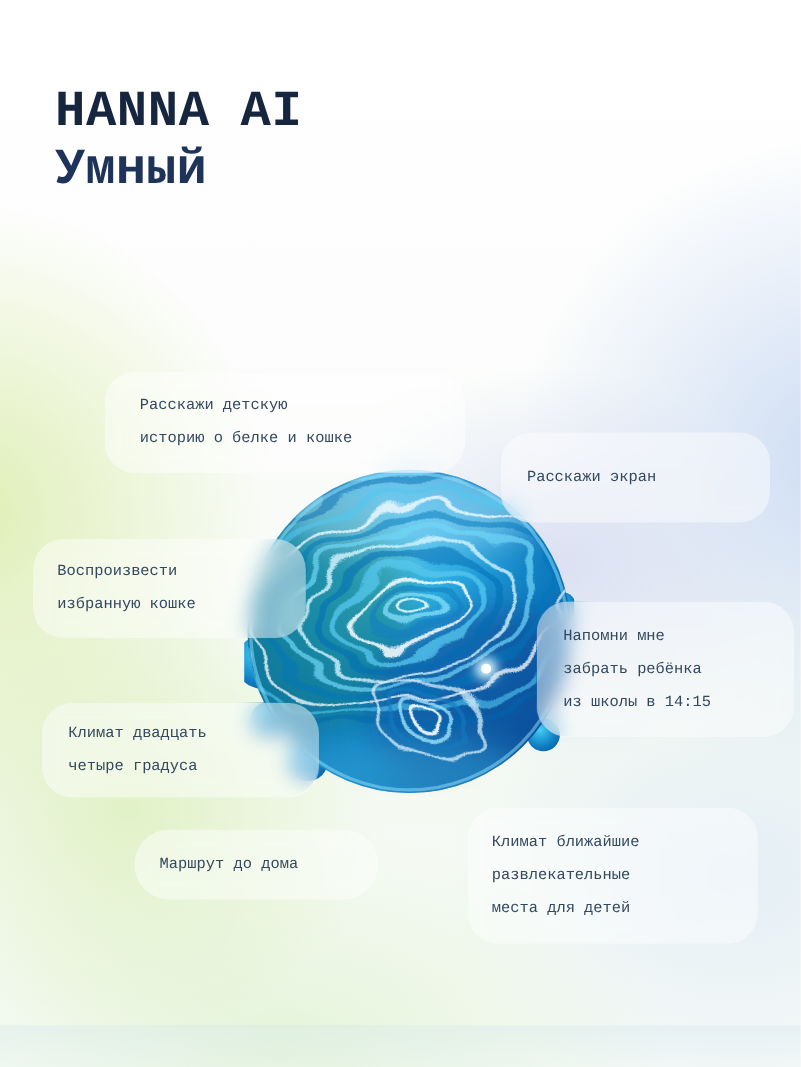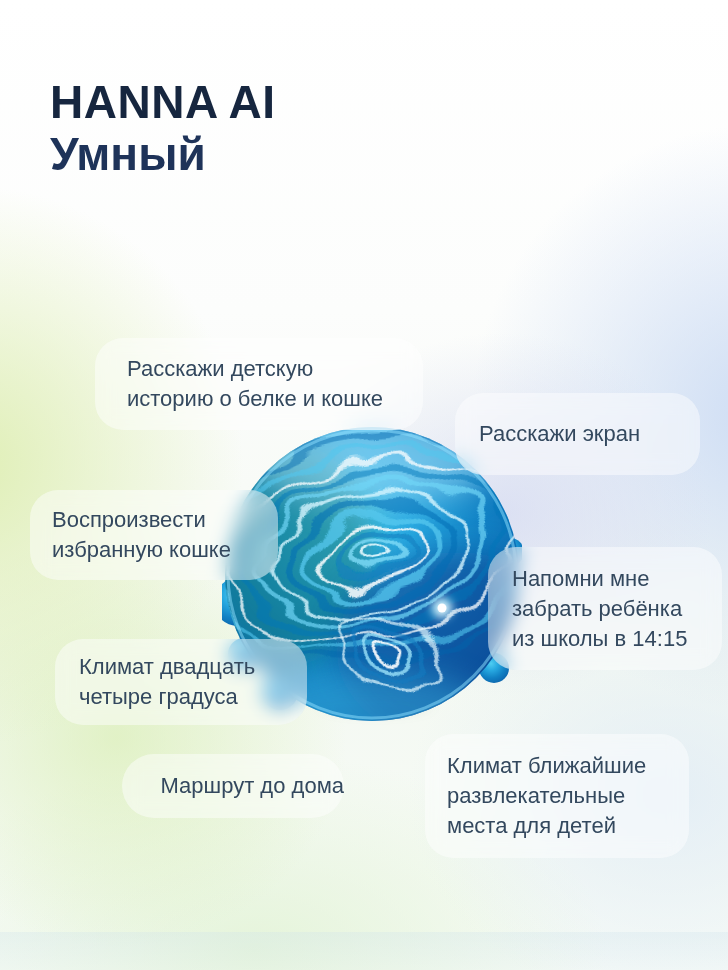--- a/index.html
+++ b/index.html
@@ -1,20 +1,20 @@
 <!DOCTYPE html>
 <html><head>
 <meta charset="utf-8">
 <style>
   html,body{margin:0;padding:0;background:#ffffff;}
   .poster{
     position:relative;
     width:728px;height:970px;
     overflow:hidden;
-    font-family:Liberation Sans, sans-serif;
+    font-family:Liberation Mono, monospace;
     background:
       radial-gradient(40% 26% at 69% 53%, rgba(213,218,242,0.80), rgba(213,218,242,0) 72%),
       radial-gradient(52% 40% at -4% 48%, rgba(222,238,178,0.95), rgba(222,238,178,0) 72%),
       radial-gradient(44% 30% at 16% 76%, rgba(212,236,168,0.60), rgba(212,236,168,0) 72%),
       radial-gradient(56% 42% at 105% 43%, rgba(203,219,244,0.95), rgba(203,219,244,0) 72%),
       radial-gradient(50% 30% at 92% 82%, rgba(219,232,246,0.65), rgba(219,232,246,0) 72%),
       radial-gradient(62% 26% at 35% 98%, rgba(226,243,213,0.85), rgba(226,243,213,0) 78%),
       linear-gradient(180deg, #ffffff 0%, #fcfdfc 32%, #f4f9f2 68%, #f7fbf7 100%);
   }
   .titleblock{position:absolute;left:50px;top:76px;}
@@ -35,29 +35,29 @@
   }
   .bubble{
     position:absolute;z-index:3;
     display:flex;flex-direction:column;justify-content:center;
     background:rgba(255,255,255,0.46);
     border-radius:28px;
     backdrop-filter:blur(9px) saturate(0.95);
     -webkit-backdrop-filter:blur(9px) saturate(0.95);
     box-sizing:border-box;
     color:#33485e;
-    font-size:22px;line-height:30px;font-weight:400;
+    font-size:14px;line-height:30px;font-weight:400;
   }
   .bubble span{display:block;}
   .b-story   {left:95px;  top:338px; width:328px; height:92px;  padding-left:32px;}
   .b-screen  {left:455px; top:393px; width:245px; height:82px;  padding-left:24px;}
   .b-music   {left:30px;  top:490px; width:248px; height:90px;  padding-left:22px;}
   .b-reminder{left:488px; top:547px; width:234px; height:123px; padding-left:24px;}
-  .b-climate {left:55px;  top:639px; width:252px; height:86px;  padding-left:24px;}
-  .b-route   {left:122px; top:754px; width:222px; height:64px;  padding-left:23px; border-radius:32px;align-items:flex-end;}
+  .b-climate {left:38px;  top:639px; width:252px; height:86px;  padding-left:24px;}
+  .b-route   {left:122px; top:754px; width:222px; height:64px;  padding-left:23px; border-radius:32px;}
   .b-places  {left:425px; top:734px; width:264px; height:124px; padding-left:22px;}
   .bottom-strip{
     position:absolute;left:0;top:932px;width:728px;height:38px;z-index:2;
     background:linear-gradient(180deg, rgba(206,226,235,0.30), rgba(226,239,244,0.22));
   }
 </style>
 </head>
 <body>
 
 <div class="poster">

